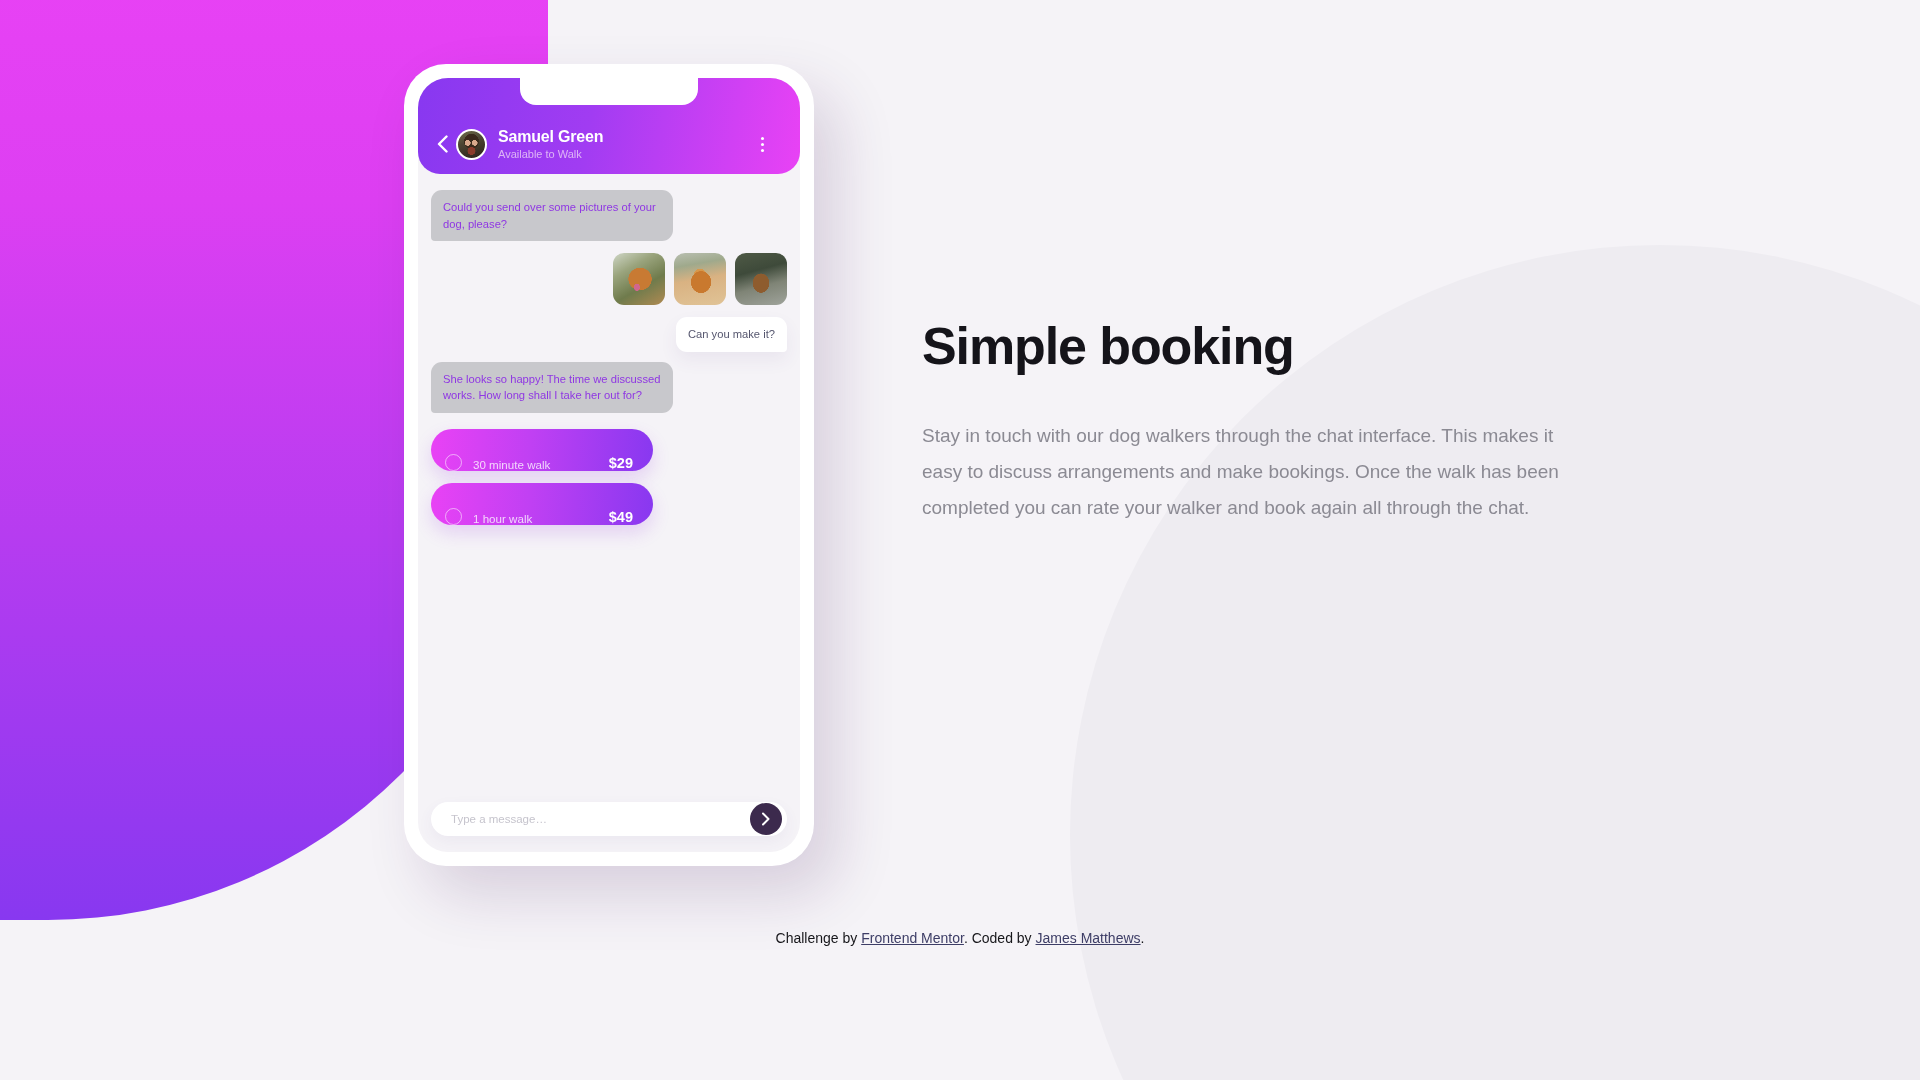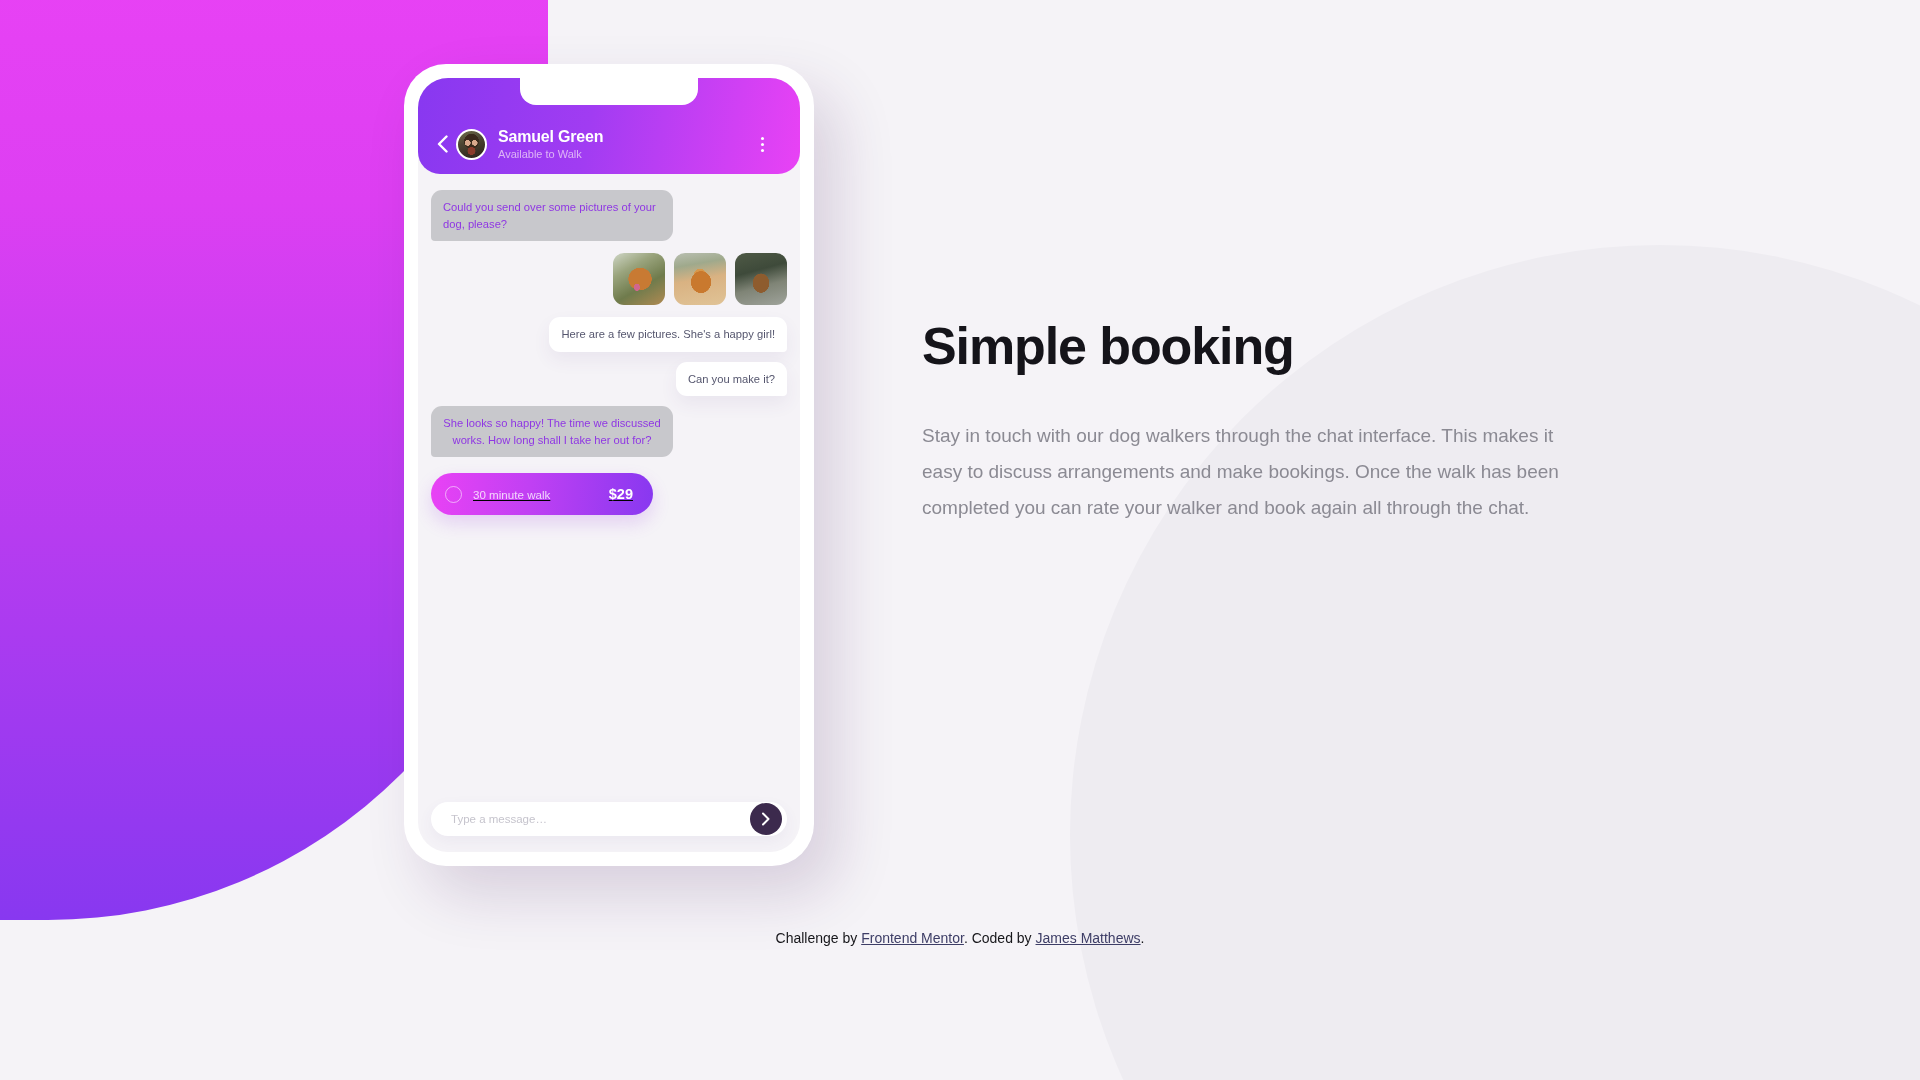--- a/index.html
+++ b/index.html
@@ -152,31 +152,30 @@
   }
   .thumb.d3 {
     background:
       radial-gradient(ellipse at 50% 58%, #8e5c2e 0 22%, transparent 23%),
       linear-gradient(165deg,#4f5a46 0%,#3e4a3a 35%,#7f8476 62%,#9fa39b 100%);
   }
 
   
   .options { padding:2px 0 0 0; }
   .option-btn {
-    display:flex; align-items:center;
+    display:flex; align-items:flex-end;
     height:42px;
     width:100%;
     max-width:222px;
     border-radius:21px;
     background:linear-gradient(95deg,#e942f5 0%,#c040f3 45%,#8838f0 100%);
-    padding:13px 14px;
+    padding:0 14px;
     margin-bottom:12px;
     cursor:pointer;
     box-shadow:0 8px 18px rgba(150,50,230,0.18);
-    text-decoration:underline;
   }
   .radio {
     width:17px; height:17px;
     border-radius:50%;
     border:1.6px solid rgba(255,255,255,0.55);
     flex:0 0 auto;
   }
   .opt-label {
     color:rgba(255,255,255,0.78);
     font-size:11.6px;
@@ -289,37 +288,39 @@
         <div class="msg-row left">
           <div class="bubble in">Could you send over some pictures of your dog, please?</div>
         </div>
 
         <div class="img-row">
           <div class="thumb d1"></div>
           <div class="thumb d2"></div>
           <div class="thumb d3"></div>
         </div>
 
-        <div class="msg-row right">
-          <div class="bubble out">Here are a few pictures. She's a happy girl!</div>
-        </div>
 
         <div class="msg-row right">
           <div class="bubble out">Can you make it?</div>
         </div>
 
-        <div class="msg-row left" style="margin-bottom:14px;text-align:center;">
+        <div class="msg-row left" style="margin-bottom:14px;">
           <div class="bubble in">She looks so happy! The time we discussed works. How long shall I take her out for?</div>
         </div>
 
         <div class="options">
           <div class="option-btn">
             <span class="radio"></span>
             <span class="opt-label">30 minute walk</span>
             <span class="opt-price">$29</span>
+          </div>
+          <div class="option-btn">
+            <span class="radio"></span>
+            <span class="opt-label">1 hour walk</span>
+            <span class="opt-price">$49</span>
           </div>
         </div>
 
       </div>
 
       <div class="input-bar">
         <input class="msg-input" type="text" placeholder="Type a message…" style="">
         <button class="send-btn">
           <svg width="10" height="14" viewBox="0 0 10 14" fill="none">
             <path d="M2 1.5L7.5 7L2 12.5" stroke="#ffffff" stroke-width="2" stroke-linecap="round" stroke-linejoin="round"></path>

